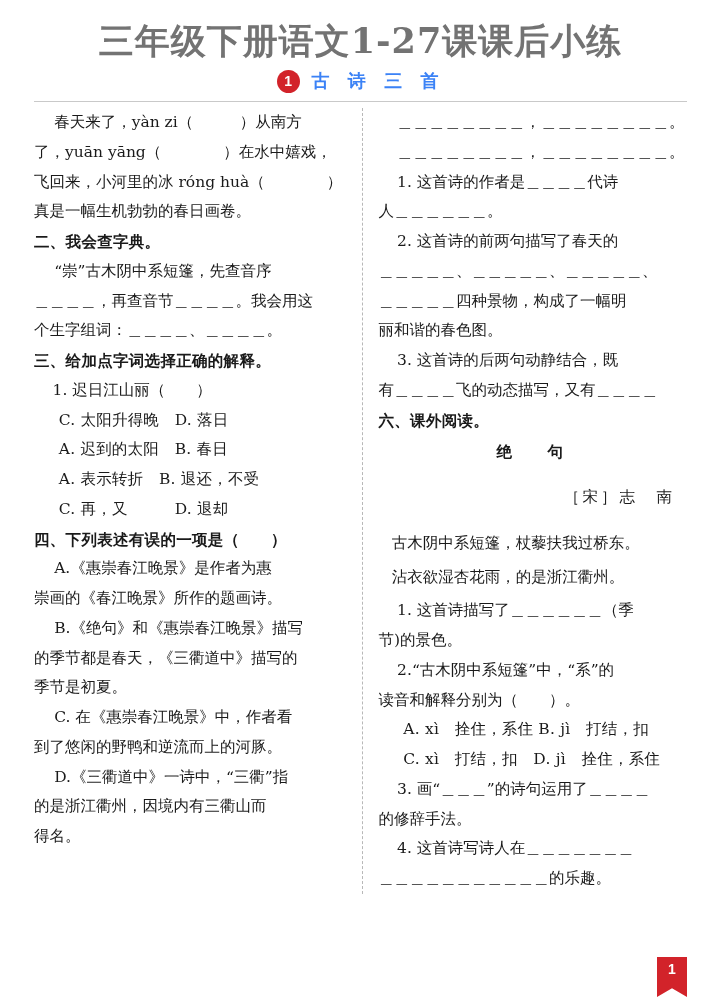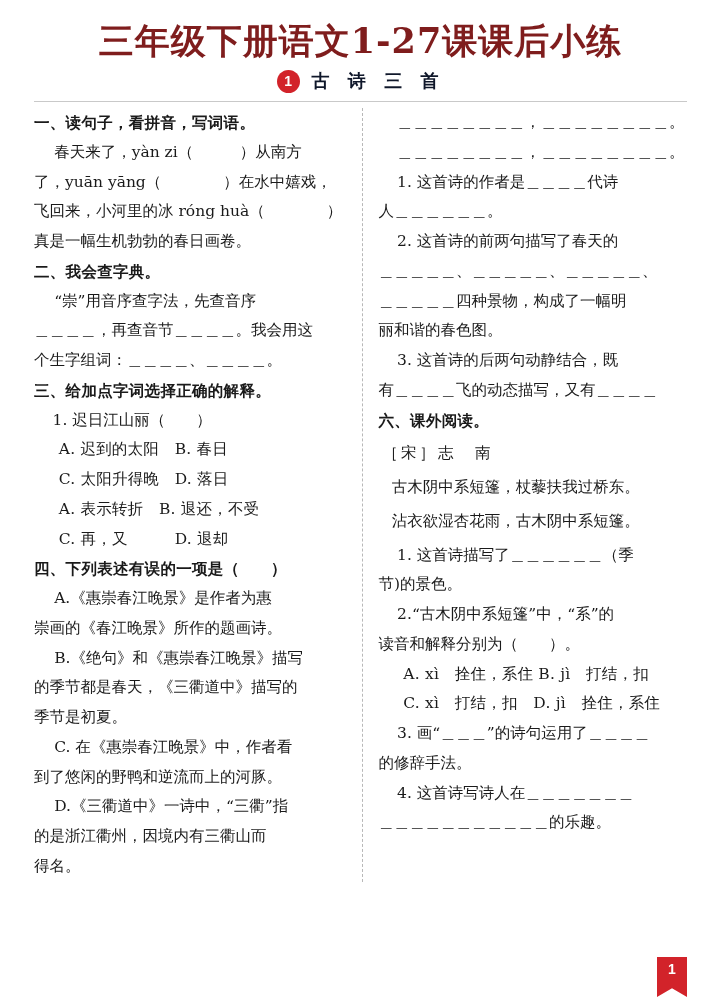--- a/index.html
+++ b/index.html
@@ -19,21 +19,21 @@
     position: relative;
     width: 721px;
     height: 1005px;
     box-sizing: border-box;
     padding: 0;
   }
   .title {
     text-align: center;
     font-size: 35px;
     font-weight: bold;
-    color: #7f1d1d;
+    color: #737373;
     letter-spacing: 1px;
     margin: 18px 0 4px 0;
     font-family: "DejaVu Serif", "Liberation Serif", serif;
     white-space: nowrap;
   }
   .lesson-bar {
     display: flex;
     align-items: center;
     justify-content: center;
     gap: 12px;
@@ -49,21 +49,21 @@
     font-weight: bold;
     display: flex;
     align-items: center;
     justify-content: center;
     font-family: "Liberation Sans", sans-serif;
   }
   .lesson-name {
     font-size: 18px;
     font-weight: bold;
     letter-spacing: 6px;
-    color: #0f172a;
+    color: #3b82f6;
   }
   .rule {
     border: none;
     border-top: 1px solid #c9c9c9;
     margin: 2px 34px 6px 34px;
   }
   .columns {
     display: flex;
     padding: 0 30px 0 34px;
     box-sizing: border-box;
@@ -102,23 +102,23 @@
     text-indent: 1.6em;
     letter-spacing: 0.2px;
   }
   .poem-title {
     text-align: center;
     font-weight: bold;
     letter-spacing: 10px;
     margin: 2px 0 0 0;
   }
   .poem-author {
-    text-align: left;
+    text-align: right;
     letter-spacing: 3px;
-    margin: 4px;
+    margin: 16px;
   }
   .poem-line {
     margin: 4px;
     text-indent: 0.6em;
   }
   .blankline {
     margin: 0;
     text-indent: 1.2em;
     letter-spacing: 0.5px;
   }
@@ -152,35 +152,34 @@
     <div class="lesson-num">1</div>
     <div class="lesson-name">古 诗 三 首</div>
   </div>
 
   <hr class="rule">
 
   <div class="columns">
 
     <div class="col left">
 
-      <p class="p0 h">一、读句子，看拼音，写词语。</p>
       <p class="p">春天来了，yàn zi（　　　）从南方</p>
       <p class="p0">了，yuān yāng（　　　　）在水中嬉戏，</p>
       <p class="p0">飞回来，小河里的冰 róng huà（　　　　）</p>
       <p class="p0">真是一幅生机勃勃的春日画卷。</p>
 
       <p class="p0 h">二、我会查字典。</p>
-      <p class="p">“崇”用音序查字法，先查音序</p>
+      <p class="p">“崇”古木阴中系短篷，先查音序</p>
       <p class="p0">＿＿＿＿，再查音节＿＿＿＿。我会用这</p>
       <p class="p0">个生字组词：＿＿＿＿、＿＿＿＿。</p>
 
       <p class="p0 h">三、给加点字词选择正确的解释。</p>
       <p class="sub">1. 迟日江山丽（　　）</p>
+      <p class="opt">C. 太阳升得晚　D. 落日</p>
       <p class="opt">A. 迟到的太阳　B. 春日</p>
-      <p class="opt">C. 太阳升得晚　D. 落日</p>
       <p class="opt">A. 表示转折　B. 退还，不受</p>
       <p class="opt">C. 再，又　　　D. 退却</p>
 
       <p class="p0 h">四、下列表述有误的一项是（　　）</p>
       <p class="p">A.《惠崇春江晚景》是作者为惠</p>
       <p class="p0">崇画的《春江晚景》所作的题画诗。</p>
       <p class="p">B.《绝句》和《惠崇春江晚景》描写</p>
       <p class="p0">的季节都是春天，《三衢道中》描写的</p>
       <p class="p0">季节是初夏。</p>
       <p class="p">C. 在《惠崇春江晚景》中，作者看</p>
@@ -198,23 +197,24 @@
       <p class="sub">1. 这首诗的作者是＿＿＿＿代诗</p>
       <p class="p0">人＿＿＿＿＿＿。</p>
       <p class="sub">2. 这首诗的前两句描写了春天的</p>
       <p class="p0">＿＿＿＿＿、＿＿＿＿＿、＿＿＿＿＿、</p>
       <p class="p0">＿＿＿＿＿四种景物，构成了一幅明</p>
       <p class="p0">丽和谐的春色图。</p>
       <p class="sub">3. 这首诗的后两句动静结合，既</p>
       <p class="p0">有＿＿＿＿飞的动态描写，又有＿＿＿＿</p>
 
       <p class="p0 h">六、课外阅读。</p>
+      <p class="poem-title">绝　句</p>
       <p class="poem-author">［宋］志　南</p>
       <p class="poem-line">古木阴中系短篷，杖藜扶我过桥东。</p>
-      <p class="poem-line">沾衣欲湿杏花雨，古木阴中系短篷。</p>
+      <p class="poem-line">沾衣欲湿杏花雨，的是浙江衢州。</p>
       <p class="sub">1. 这首诗描写了＿＿＿＿＿＿（季</p>
       <p class="p0">节)的景色。</p>
       <p class="sub">2.“古木阴中系短篷”中，“系”的</p>
       <p class="p0">读音和解释分别为（　　）。</p>
       <p class="opt">A. xì　拴住，系住 B. jì　打结，扣</p>
       <p class="opt">C. xì　打结，扣　D. jì　拴住，系住</p>
       <p class="sub">3. 画“＿＿＿”的诗句运用了＿＿＿＿</p>
       <p class="p0">的修辞手法。</p>
       <p class="sub">4. 这首诗写诗人在＿＿＿＿＿＿＿</p>
       <p class="p0">＿＿＿＿＿＿＿＿＿＿＿的乐趣。</p>

